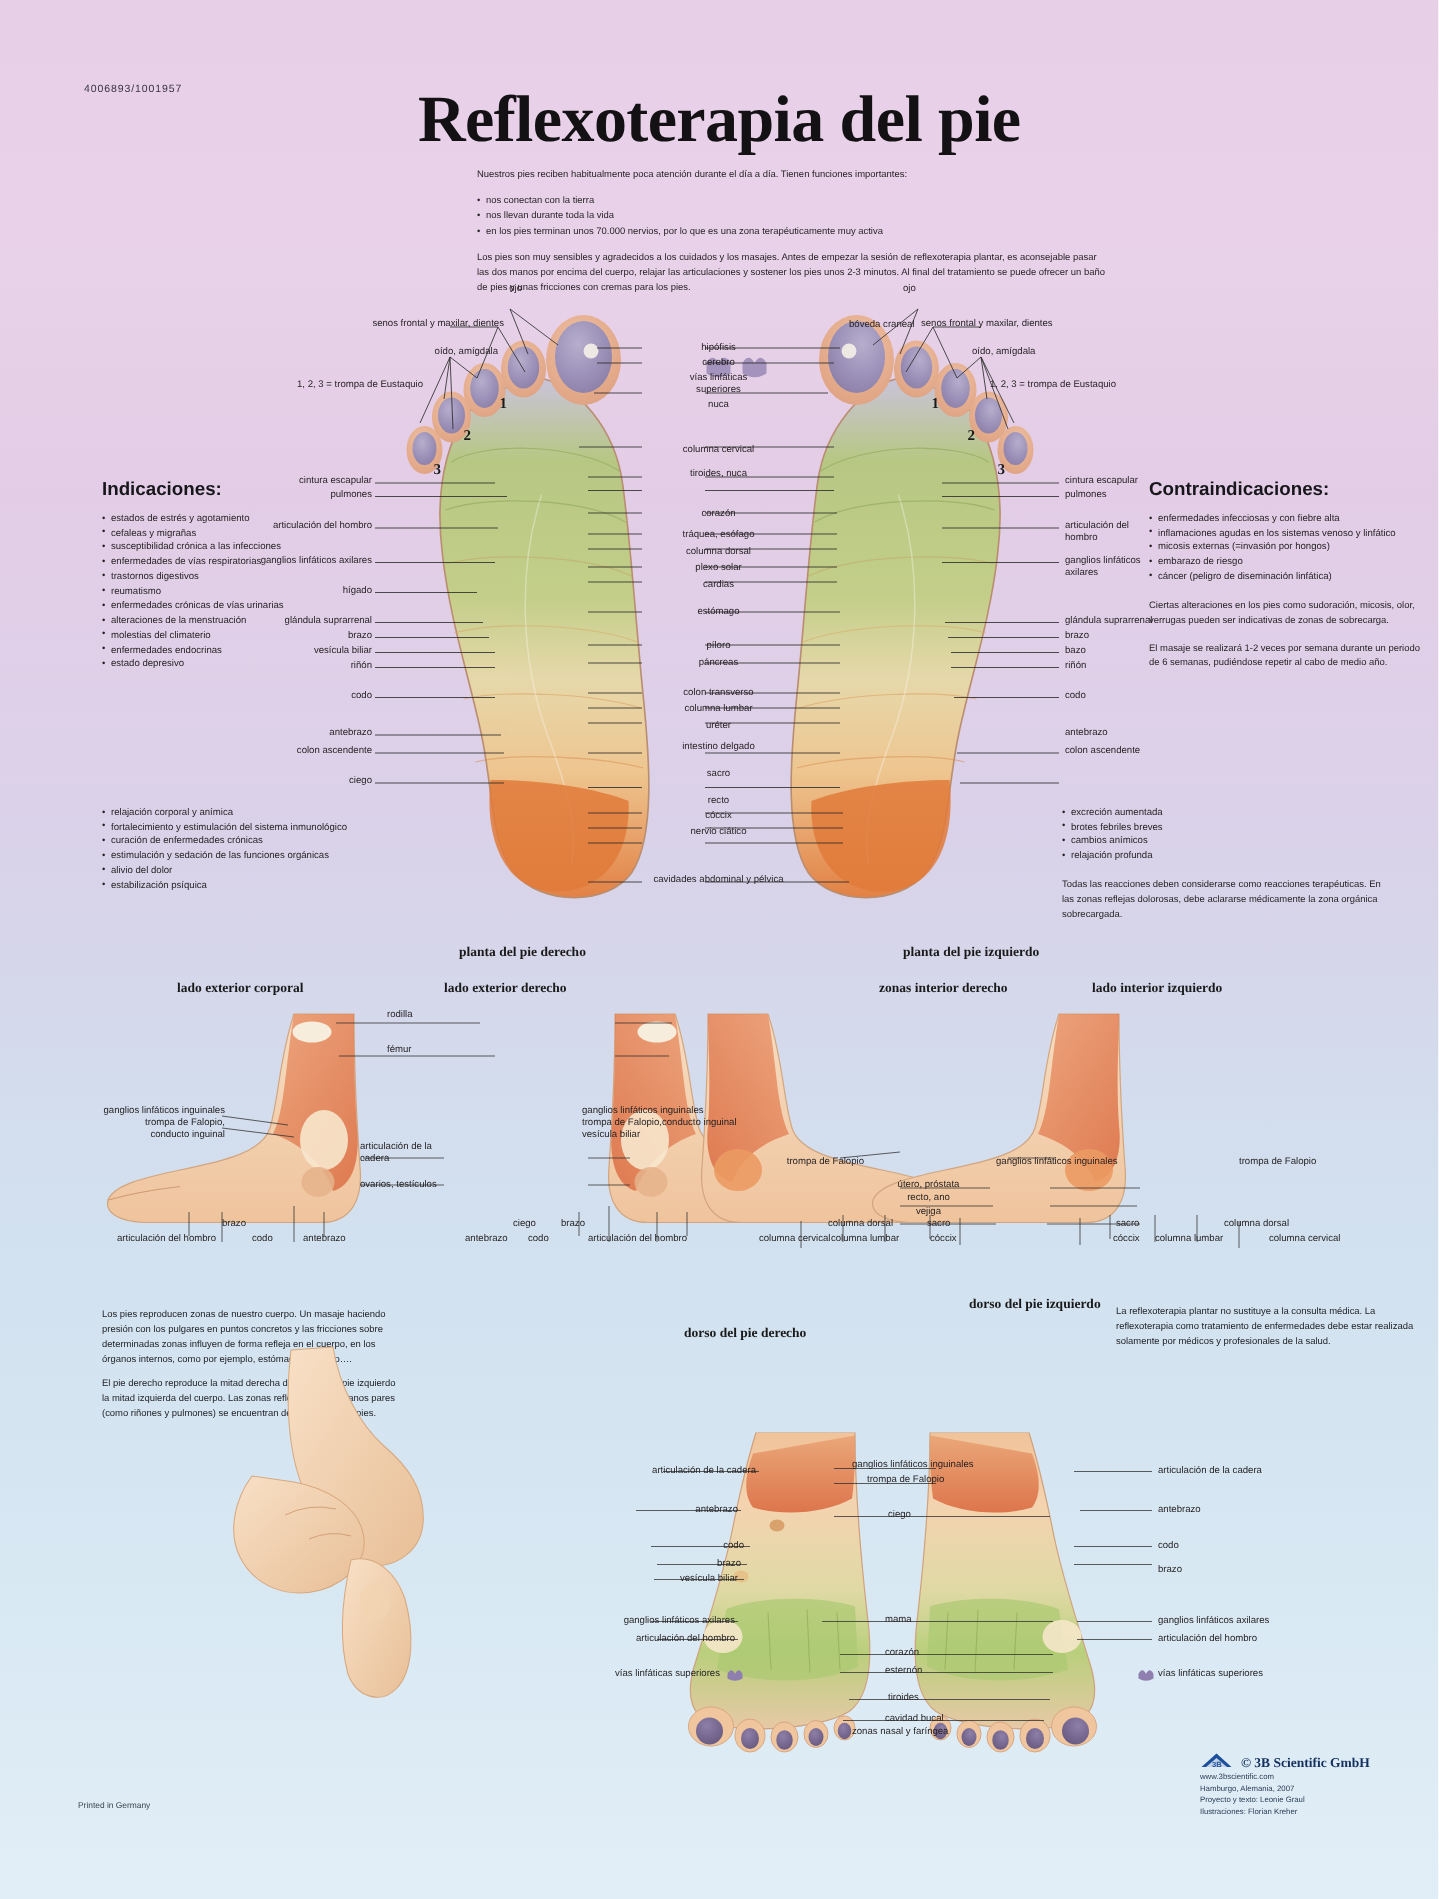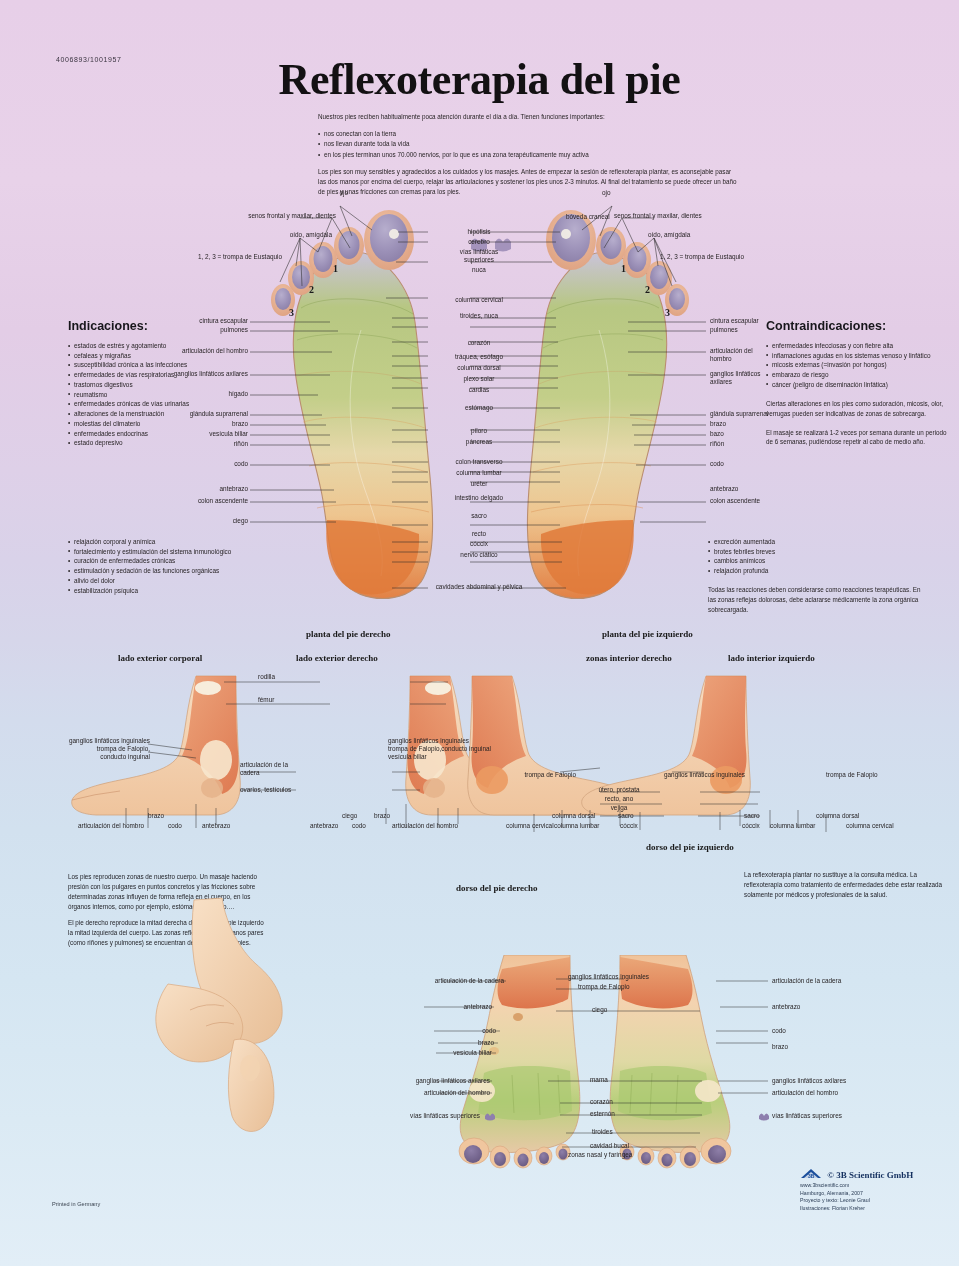--- a/index.html
+++ b/index.html
@@ -512,21 +512,21 @@
   <div class="lbl" style="left:618px;top:812px;">sacro</div>
   <div class="lbl" style="left:620px;top:822px;">cóccix</div>
 
   <div class="lbl" style="left:742px;top:822px;">cóccix</div>
   <div class="lbl" style="left:744px;top:812px;">sacro</div>
   <div class="lbl" style="left:770px;top:822px;">columna lumbar</div>
   <div class="lbl" style="left:816px;top:812px;">columna dorsal</div>
   <div class="lbl" style="left:846px;top:822px;">columna cervical</div>
 
   <div class="cap" style="left:456px;top:883px;">dorso del pie derecho</div>
-  <div class="cap" style="left:646px;top:842px;text-align:right;">dorso del pie izquierdo</div>
+  <div class="cap" style="left:646px;top:864px;text-align:right;">dorso del pie izquierdo</div>
 
   <div class="band-note" style="left:68px;top:872px;width:200px;">Los pies reproducen zonas de nuestro cuerpo. Un masaje haciendo presión con los pulgares en puntos concretos y las fricciones sobre determinadas zonas influyen de forma refleja en el cuerpo, en los órganos internos, como por ejemplo, estómago, intestino….</div>
   <div class="band-note" style="left:68px;top:918px;width:200px;">El pie derecho reproduce la mitad derecha del cuerpo, el pie izquierdo la mitad izquierda del cuerpo. Las zonas reflejas de los órganos pares (como riñones y pulmones) se encuentran debajo de ambos pies.</div>
   <div class="band-note" style="left:744px;top:870px;width:200px;">La reflexoterapia plantar no sustituye a la consulta médica. La reflexoterapia como tratamiento de enfermedades debe estar realizada solamente por médicos y profesionales de la salud.</div>
 
   <svg width="210" height="260" style="position:absolute;left:130px;top:880px;">
     <defs>
       <linearGradient id="gHand" x1="0" y1="0" x2="1" y2="1">
         <stop offset="0%" stop-color="#f8e0c6"></stop>
           <stop offset="100%" stop-color="#e8bf97"></stop>

